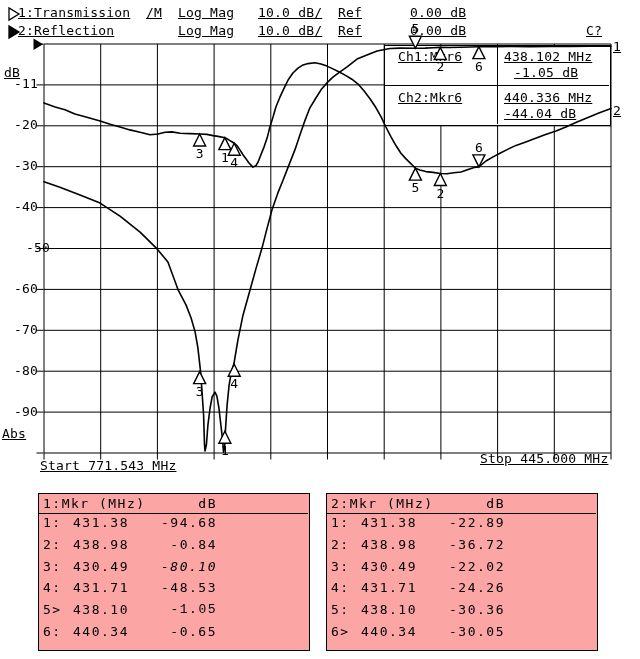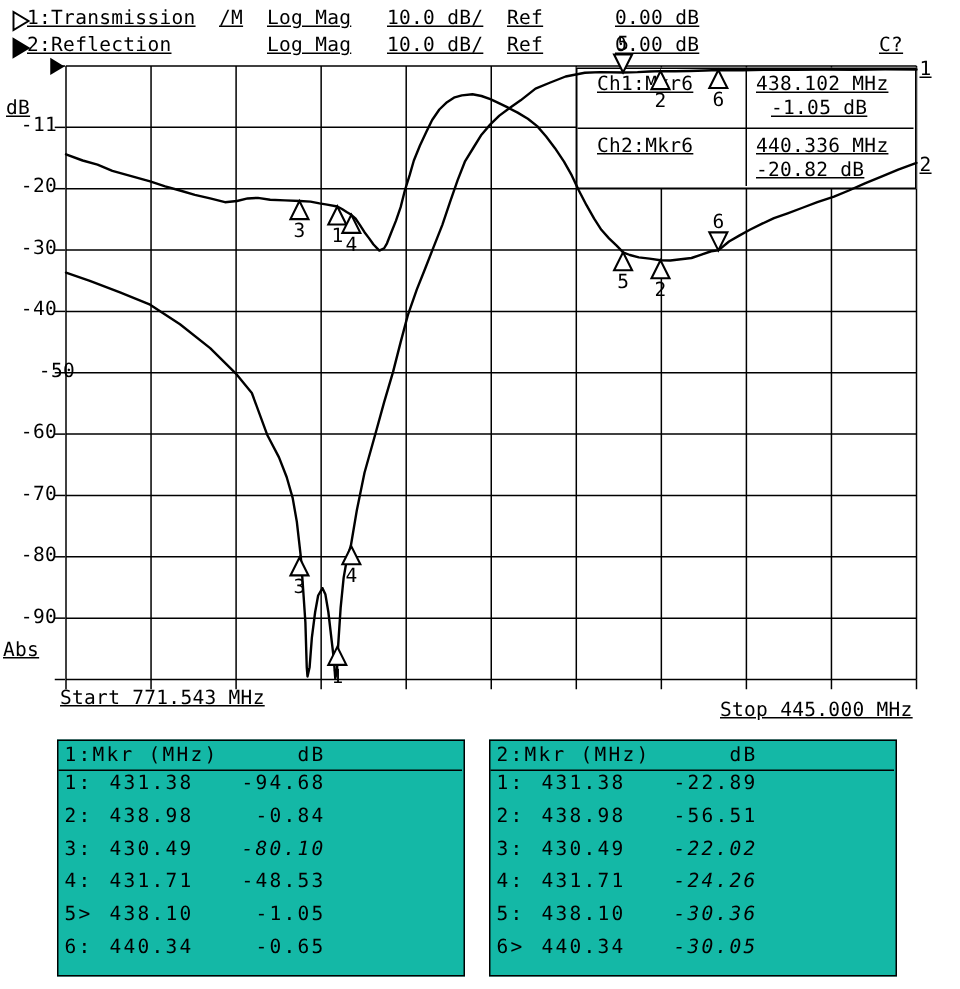--- a/index.html
+++ b/index.html
@@ -7,21 +7,21 @@
        font-family:"DejaVu Sans Mono","Liberation Mono",monospace;color:#000;}
   .t8{position:absolute;font-size:13px;letter-spacing:.2px;line-height:14px;white-space:pre;text-decoration:underline;}
   .t9{position:absolute;font-size:13px;letter-spacing:1.5px;line-height:14px;white-space:pre;}
   .ylab{position:absolute;width:34px;text-align:right;font-size:13px;letter-spacing:.2px;line-height:14px;}
   svg{position:absolute;left:0;top:0;}
   #trace-svg{pointer-events:none;}
   .box{position:absolute;border:1.5px solid #000;background:#fff;box-sizing:border-box;}
   #readout-box{left:384px;top:45px;width:227px;height:81px;background:#fff;}
   #readout-vdiv{position:absolute;left:112px;top:0;width:0;height:78px;border-left:1.5px solid #000;}
   #readout-hdiv{position:absolute;left:0;top:39px;width:224px;height:0;border-top:1.5px solid #000;}
-  .mkr-table{position:absolute;top:493px;width:272px;height:158px;border:1.5px solid #000;background:#14b8a6;box-sizing:border-box;}
+  .mkr-table{position:absolute;top:493px;width:272px;height:158px;border:1.5px solid #000;background:#fca5a5;box-sizing:border-box;}
   .mkr-table .hdr-line{position:absolute;left:0;top:19px;width:269px;height:0;border-top:1.5px solid #000;}
   .cell-r{text-align:right;display:inline-block;}
 </style>
 </head>
 <body>
 
 <svg id="base-svg" width="640" height="659">
   <g id="grid-lines" stroke="#000" stroke-width="1" fill="none">
       <line x1="44" y1="44" x2="44" y2="453"></line>
       <line x1="44" y1="44" x2="611" y2="44"></line>
@@ -102,73 +102,73 @@
 
 <div class="box" id="readout-box">
   <div id="readout-vdiv"></div>
   <div id="readout-hdiv"></div>
 </div>
 <span class="t8" style="left:398px;top:50px">Ch1:Mkr6</span>
 <span class="t8" style="left:504px;top:50px">438.102 MHz</span>
 <span class="t8" style="left:514px;top:66px">-1.05 dB</span>
 <span class="t8" style="left:398px;top:91px">Ch2:Mkr6</span>
 <span class="t8" style="left:504px;top:91px">440.336 MHz</span>
-<span class="t8" style="left:504px;top:107px">-20.82 dB</span>
+<span class="t8" style="left:504px;top:107px">-44.04 dB</span>
 
 <span class="t8" style="left:613px;top:40px">1</span>
 <span class="t8" style="left:613px;top:104px">2</span>
 
 <span class="t8" style="left:40px;top:459px">Start 771.543 MHz</span>
-<span class="t8" style="left:480px;top:467px">Stop 445.000 MHz</span>
+<span class="t8" style="left:480px;top:452px">Stop 445.000 MHz</span>
 
 <div class="mkr-table" style="left:38px" id="mkr-table-0">
   <span class="t9" style="left:4px;top:3px">1:Mkr (MHz)</span>
   <span class="t9 cell-r" style="left:96px;top:3px;width:82px">dB</span>
   <div class="hdr-line"></div>
 <span class="t9" style="left: 4px; top: 22px;">1:</span>
     <span class="t9 cell-r" style="left: 22px; top: 22px; width: 68px;">431.38</span>
     <span class="t9 cell-r" style="left: 96px; top: 22px; width: 82px;">-94.68</span>
     <span class="t9" style="left: 4px; top: 43.8px;">2:</span>
     <span class="t9 cell-r" style="left: 22px; top: 43.8px; width: 68px;">438.98</span>
     <span class="t9 cell-r" style="left: 96px; top: 43.8px; width: 82px;">-0.84</span>
     <span class="t9" style="left: 4px; top: 65.6px;">3:</span>
     <span class="t9 cell-r" style="left: 22px; top: 65.6px; width: 68px;">430.49</span>
     <span class="t9 cell-r" style="left: 96px; top: 65.6px; width: 82px; font-style: italic;">-80.10</span>
     <span class="t9" style="left: 4px; top: 87.4px;">4:</span>
     <span class="t9 cell-r" style="left: 22px; top: 87.4px; width: 68px;">431.71</span>
     <span class="t9 cell-r" style="left: 96px; top: 87.4px; width: 82px;">-48.53</span>
     <span class="t9" style="left: 4px; top: 109.2px;">5&gt;</span>
     <span class="t9 cell-r" style="left: 22px; top: 109.2px; width: 68px;">438.10</span>
-    <span class="t9 cell-r" style="left: 96px; top: 109.2px; width: 82px;">-1.05</span>
+    <span class="t9 cell-r" style="left: 96px; top: 109.2px; width: 82px; font-family: Liberation Mono, monospace;">-1.05</span>
     <span class="t9" style="left: 4px; top: 131px;">6:</span>
     <span class="t9 cell-r" style="left: 22px; top: 131px; width: 68px;">440.34</span>
     <span class="t9 cell-r" style="left: 96px; top: 131px; width: 82px;">-0.65</span>
   </div>
 <div class="mkr-table" style="left:326px" id="mkr-table-1">
   <span class="t9" style="left:4px;top:3px">2:Mkr (MHz)</span>
   <span class="t9 cell-r" style="left:96px;top:3px;width:82px">dB</span>
   <div class="hdr-line"></div>
 <span class="t9" style="left: 4px; top: 22px;">1:</span>
     <span class="t9 cell-r" style="left: 22px; top: 22px; width: 68px;">431.38</span>
     <span class="t9 cell-r" style="left: 96px; top: 22px; width: 82px;">-22.89</span>
     <span class="t9" style="left: 4px; top: 43.8px;">2:</span>
     <span class="t9 cell-r" style="left: 22px; top: 43.8px; width: 68px;">438.98</span>
-    <span class="t9 cell-r" style="left: 96px; top: 43.8px; width: 82px;">-56.51</span>
+    <span class="t9 cell-r" style="left: 96px; top: 43.8px; width: 82px;">-36.72</span>
     <span class="t9" style="left: 4px; top: 65.6px;">3:</span>
     <span class="t9 cell-r" style="left: 22px; top: 65.6px; width: 68px;">430.49</span>
-    <span class="t9 cell-r" style="left: 96px; top: 65.6px; width: 82px; font-style: italic;">-22.02</span>
+    <span class="t9 cell-r" style="left: 96px; top: 65.6px; width: 82px;">-22.02</span>
     <span class="t9" style="left: 4px; top: 87.4px;">4:</span>
     <span class="t9 cell-r" style="left: 22px; top: 87.4px; width: 68px;">431.71</span>
-    <span class="t9 cell-r" style="left: 96px; top: 87.4px; width: 82px; font-style: italic;">-24.26</span>
+    <span class="t9 cell-r" style="left: 96px; top: 87.4px; width: 82px;">-24.26</span>
     <span class="t9" style="left: 4px; top: 109.2px;">5:</span>
     <span class="t9 cell-r" style="left: 22px; top: 109.2px; width: 68px;">438.10</span>
-    <span class="t9 cell-r" style="left: 96px; top: 109.2px; width: 82px; font-style: italic;">-30.36</span>
+    <span class="t9 cell-r" style="left: 96px; top: 109.2px; width: 82px;">-30.36</span>
     <span class="t9" style="left: 4px; top: 131px;">6&gt;</span>
     <span class="t9 cell-r" style="left: 22px; top: 131px; width: 68px;">440.34</span>
-    <span class="t9 cell-r" style="left: 96px; top: 131px; width: 82px; font-style: italic;">-30.05</span>
+    <span class="t9 cell-r" style="left: 96px; top: 131px; width: 82px;">-30.05</span>
   </div>
 
 <svg id="trace-svg" width="640" height="659">
   <polyline id="trace1" fill="none" stroke="#000" stroke-width="1.6" stroke-linejoin="round" stroke-linecap="round" points="44.0,181.8 59.9,187.2 80.0,194.9 100.1,203.1 120.0,216.2 140.1,232.1 157.1,248.9 167.9,262.0 178.1,289.8 186.0,304.9 191.1,318.0 195.1,331.9 197.9,347.9 200.5,370.8 201.9,390.0 203.6,415.0 204.5,444.8 205.0,451.0 206.4,444.8 207.9,425.2 210.1,408.0 212.1,397.0 215.0,392.1 216.9,396.1 218.9,408.0 222.6,439.9 223.5,452.2 224.6,448.1 225.4,430.9 227.1,405.1 229.1,385.1 231.4,372.0 233.9,363.8 237.9,340.1 243.0,315.2 250.1,289.8 256.1,268.1 262.0,248.1 267.1,228.1 271.9,210.1 277.9,192.9 283.0,180.2 288.9,165.1 294.9,149.9 300.0,134.8 305.1,120.1 309.9,107.8 315.9,98.0 321.0,89.8 326.9,82.9 332.9,77.1 340.0,71.8 347.1,66.9 357.0,59.1 366.9,55.0 377.1,51.0 389.9,48.5 400.1,48.1 415.4,48.3 425.0,48.1 433.0,47.7 440.3,47.4 450.0,47.5 459.9,47.3 470.1,47.0 478.9,46.7 495.0,46.8 510.1,46.5 529.9,46.6 550.0,46.4 569.9,46.5 590.0,46.2 611.0,46.3"></polyline>
   <polyline id="trace2" fill="none" stroke="#000" stroke-width="1.6" stroke-linejoin="round" stroke-linecap="round" points="44.0,102.9 55.1,107.0 65.0,109.8 74.9,113.9 85.1,116.8 100.1,120.9 110.1,124.2 120.0,127.0 129.9,129.9 140.1,132.3 150.0,134.8 158.0,134.0 165.1,132.3 171.9,131.9 180.1,133.2 190.0,133.6 199.9,134.0 207.0,134.4 213.0,135.6 218.1,136.4 224.9,137.7 228.0,139.3 231.1,141.3 234.2,143.2 237.1,145.8 239.9,149.9 243.0,154.8 246.1,158.9 249.0,163.0 252.9,167.1 256.1,165.5 258.0,162.2 260.9,154.8 264.0,147.1 267.1,138.1 269.9,127.0 273.1,116.8 275.9,107.0 279.9,97.2 284.1,88.2 288.1,80.0 292.9,73.0 298.0,68.1 303.1,64.9 307.9,63.6 315.0,62.8 321.0,64.0 326.9,66.1 332.9,68.9 338.8,71.8 345.1,75.1 351.9,79.2 358.1,84.1 364.1,91.0 370.0,98.8 376.0,107.8 381.1,116.8 385.9,127.0 391.0,136.8 396.1,145.8 400.9,153.2 406.0,158.9 411.1,163.8 415.4,168.2 419.9,170.0 425.9,171.6 433.0,172.4 440.3,173.5 446.9,173.7 453.9,172.8 461.0,172.0 468.1,169.6 474.1,167.5 478.9,166.9 486.0,161.0 493.1,156.9 499.9,153.2 508.1,149.1 516.0,145.4 525.1,142.2 535.0,138.5 544.9,134.8 556.0,131.1 565.9,127.0 577.0,122.1 588.0,117.6 598.8,113.1 611.0,108.6"></polyline>
   <g id="markers">
       <polygon points="199.64150000000026,371.609 193.64150000000026,383.609 205.64150000000026,383.609" fill="#fff" stroke="#000" stroke-width="1.4"></polygon>
       <text x="199.64150000000026" y="395.609" text-anchor="middle" fill="#000" font-size="13" font-family="&quot;DejaVu Sans Mono&quot;,monospace">3</text>
       <polygon points="224.87299999999988,431.24120000000005 218.87299999999988,443.24120000000005 230.87299999999988,443.24120000000005" fill="#fff" stroke="#000" stroke-width="1.4"></polygon>
       <text x="224.87299999999988" y="455.24120000000005" text-anchor="middle" fill="#000" font-size="13" font-family="&quot;DejaVu Sans Mono&quot;,monospace">1</text>

